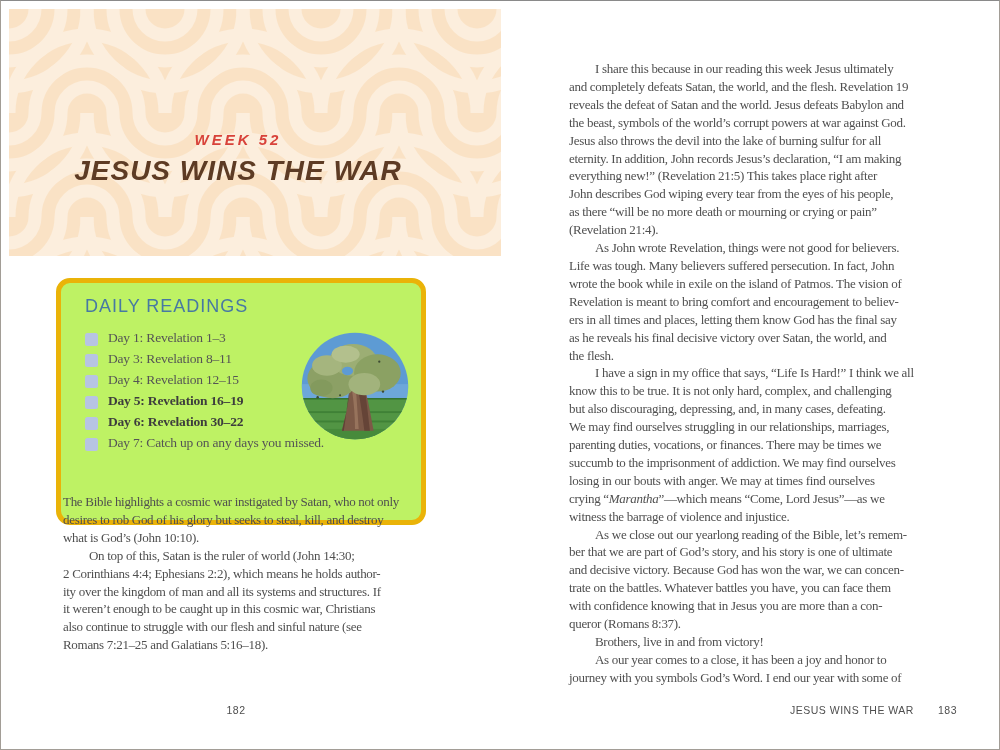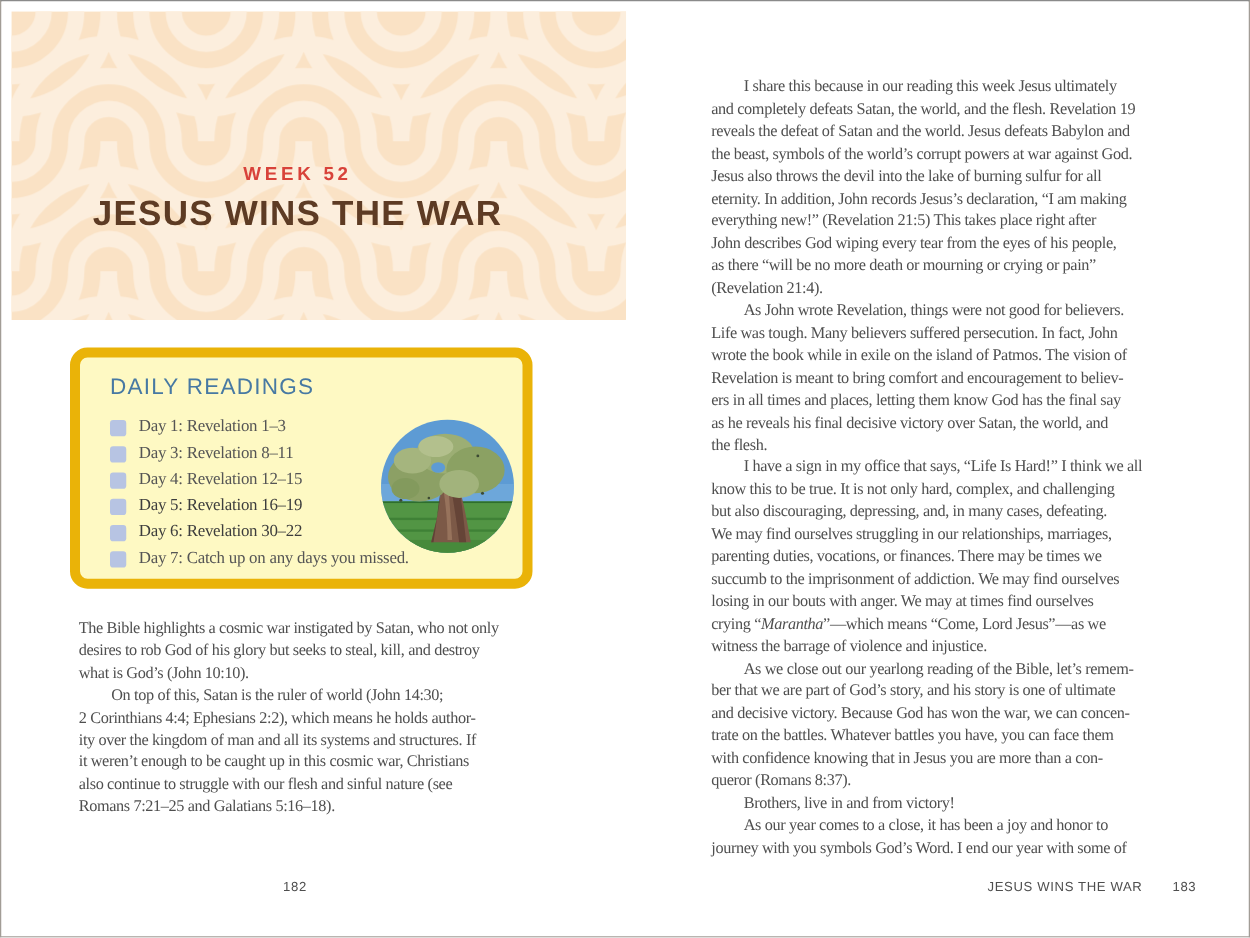--- a/index.html
+++ b/index.html
@@ -4,45 +4,45 @@
 <style>
   html,body{margin:0;padding:0;background:#e9e9e9;}
   .spread{
     position:relative;width:1000px;height:750px;background:#ffffff;
     box-sizing:border-box;border:1px solid #a29d96;border-top-color:#8a8a8a;
     overflow:hidden;
     font-family:"Liberation Serif","DejaVu Serif",serif;
     color:#4f4f4f;
   }
   
-  .header-block{position:absolute;left:8px;top:8px;width:492px;height:247px;overflow:hidden;}
+  .header-block{position:absolute;left:8px;top:8px;width:492px;height:247px;overflow:hidden;font-style:italic;}
   .header-block svg.pattern{position:absolute;left:0;top:0;}
   .header-text{
     position:absolute;left:0;top:0;width:100%;height:100%;
     display:flex;flex-direction:column;align-items:center;justify-content:flex-start;
     padding-top:122px;padding-right:34px;box-sizing:border-box;text-align:center;
     font-family:"Liberation Sans","DejaVu Sans",sans-serif;
   }
   .week-label{font-size:15px;font-weight:bold;letter-spacing:3px;color:#d8423a;}
   .chapter-title{margin-top:7px;font-size:28px;font-weight:bold;letter-spacing:1px;color:#5d3b24;}
   
   .readings-box{
-    position:absolute;left:55px;top:277px;width:370px;height:193px;box-sizing:border-box;
-    background:#fef9c3;border:8px solid #eab308;border-radius:14px;
+    position:absolute;left:55px;top:277px;width:370px;height:247px;box-sizing:border-box;
+    background:#bef264;border:5px solid #eab308;border-radius:14px;
   }
   .readings-title{
     font-family:"Liberation Sans","DejaVu Sans",sans-serif;
     font-size:18px;letter-spacing:1px;color:#4779a3;
     margin:13px 0 8px 24px;
   }
   .reading-list{margin-left:24px;}
   .r-item{display:flex;align-items:flex-end;height:21px;gap:10px;}
   .cbx{width:13px;height:13px;border-radius:2.5px;background:#b7c4e3;flex-shrink:0;}
   .r-label{font-size:13.5px;letter-spacing:-0.2px;color:#555555;white-space:pre;}
-  .r-item.bold .r-label{font-weight:normal;color:#3d3d3d;margin-top:28px;}
+  .r-item.bold .r-label{font-weight:bold;color:#3d3d3d;margin-top:28px;}
   .tree-wrap{position:absolute;left:238px;top:47px;width:112px;height:112px;}
   
   .bodytext p{
     margin:0;font-size:13px;line-height:17.9px;letter-spacing:-0.3px;
     white-space:pre;color:#4f4f4f;
   }
   .bodytext p.ind{text-indent:26px;}
   .body-left{position:absolute;left:50px;top:492px;width:400px;margin-left:12px;}
   .body-right{position:absolute;left:568px;top:59px;width:395px;}
   

